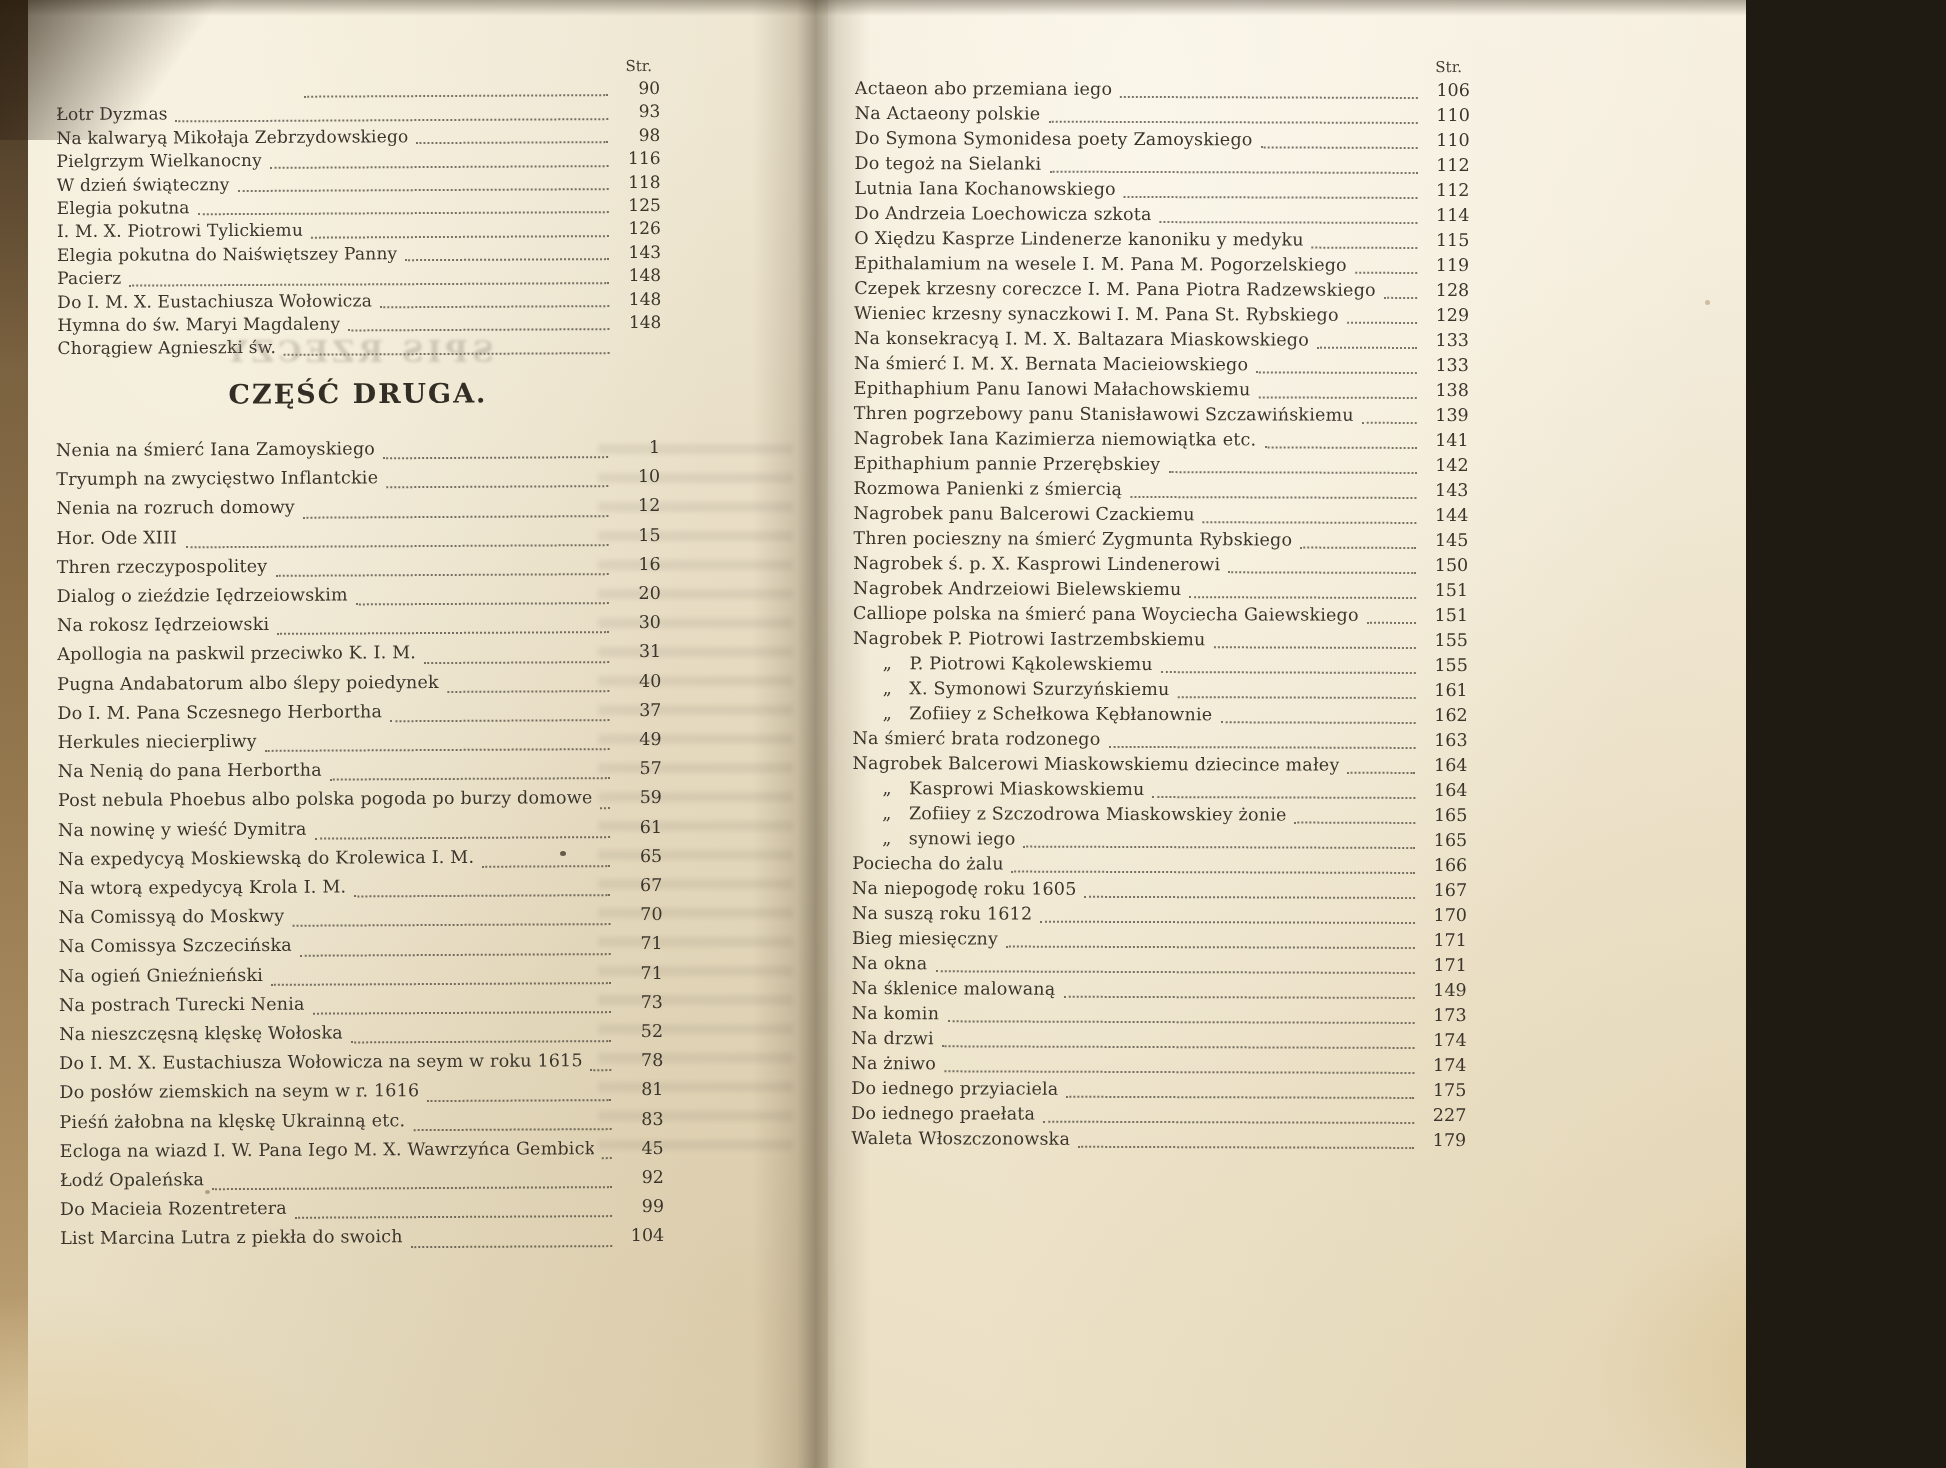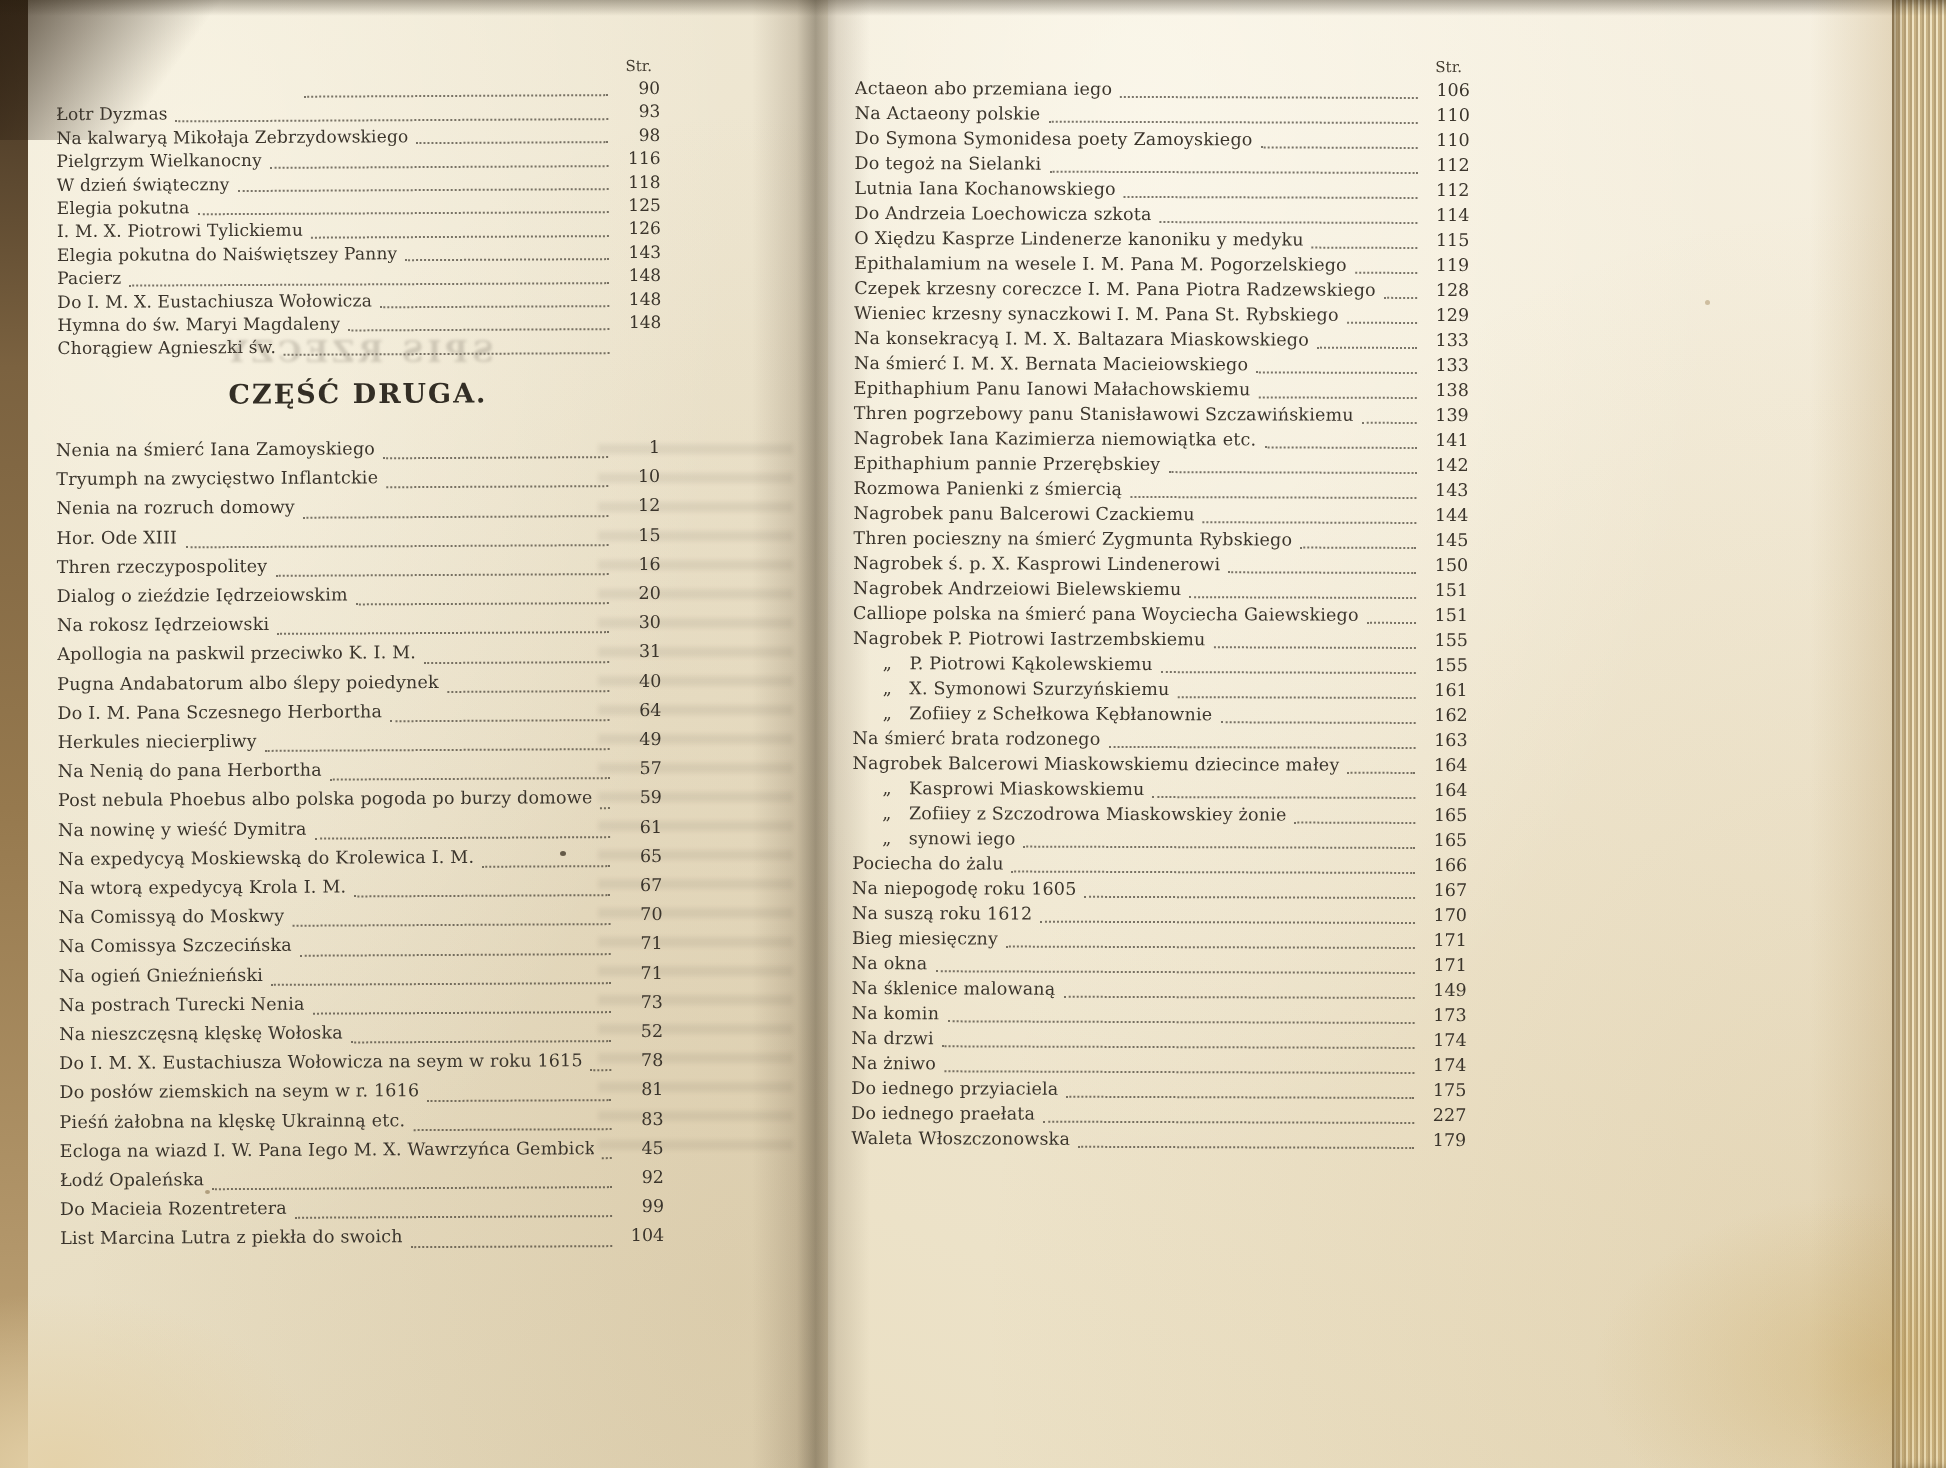--- a/index.html
+++ b/index.html
@@ -1,17 +1,17 @@
 <!DOCTYPE html>
 <html><head>
 <meta charset="utf-8">
 <style>
   html,body{margin:0;padding:0;background:#1f1a12;}
   .scene{
-    position:relative;width:1946px;height:1468px;overflow:hidden;
+    position:relative;width:1746px;height:1468px;overflow:hidden;
     background:linear-gradient(105deg,#6d5639,#9a7e52);
     font-family:"DejaVu Serif","Liberation Serif",serif;
   }
   .abs{position:absolute;}
   
   .edge-left{left:0;top:0;width:28px;height:1468px;
     background:linear-gradient(180deg,#3f3020,#7b6240 25%,#96794e 55%,#b2966a 85%,#c4aa7c);}
   .corner-tl{left:0;top:0;width:260px;height:140px;
     background:linear-gradient(125deg,rgba(45,32,18,.75),rgba(45,32,18,0) 62%);}
   .top-shade{left:0;top:0;width:1946px;height:16px;
@@ -194,21 +194,21 @@
         <span class="pagenum">31</span>
       </div>
       <div class="toc-row">
         <span class="toc-title">Pugna Andabatorum albo ślepy poiedynek</span>
         <span class="leader"></span>
         <span class="pagenum">40</span>
       </div>
       <div class="toc-row">
         <span class="toc-title">Do I. M. Pana Sczesnego Herbortha</span>
         <span class="leader"></span>
-        <span class="pagenum">64</span>
+        <span class="pagenum">37</span>
       </div>
       <div class="toc-row">
         <span class="toc-title">Herkules niecierpliwy</span>
         <span class="leader"></span>
         <span class="pagenum">49</span>
       </div>
       <div class="toc-row">
         <span class="toc-title">Na Nenią do pana Herbortha</span>
         <span class="leader"></span>
         <span class="pagenum">57</span>

